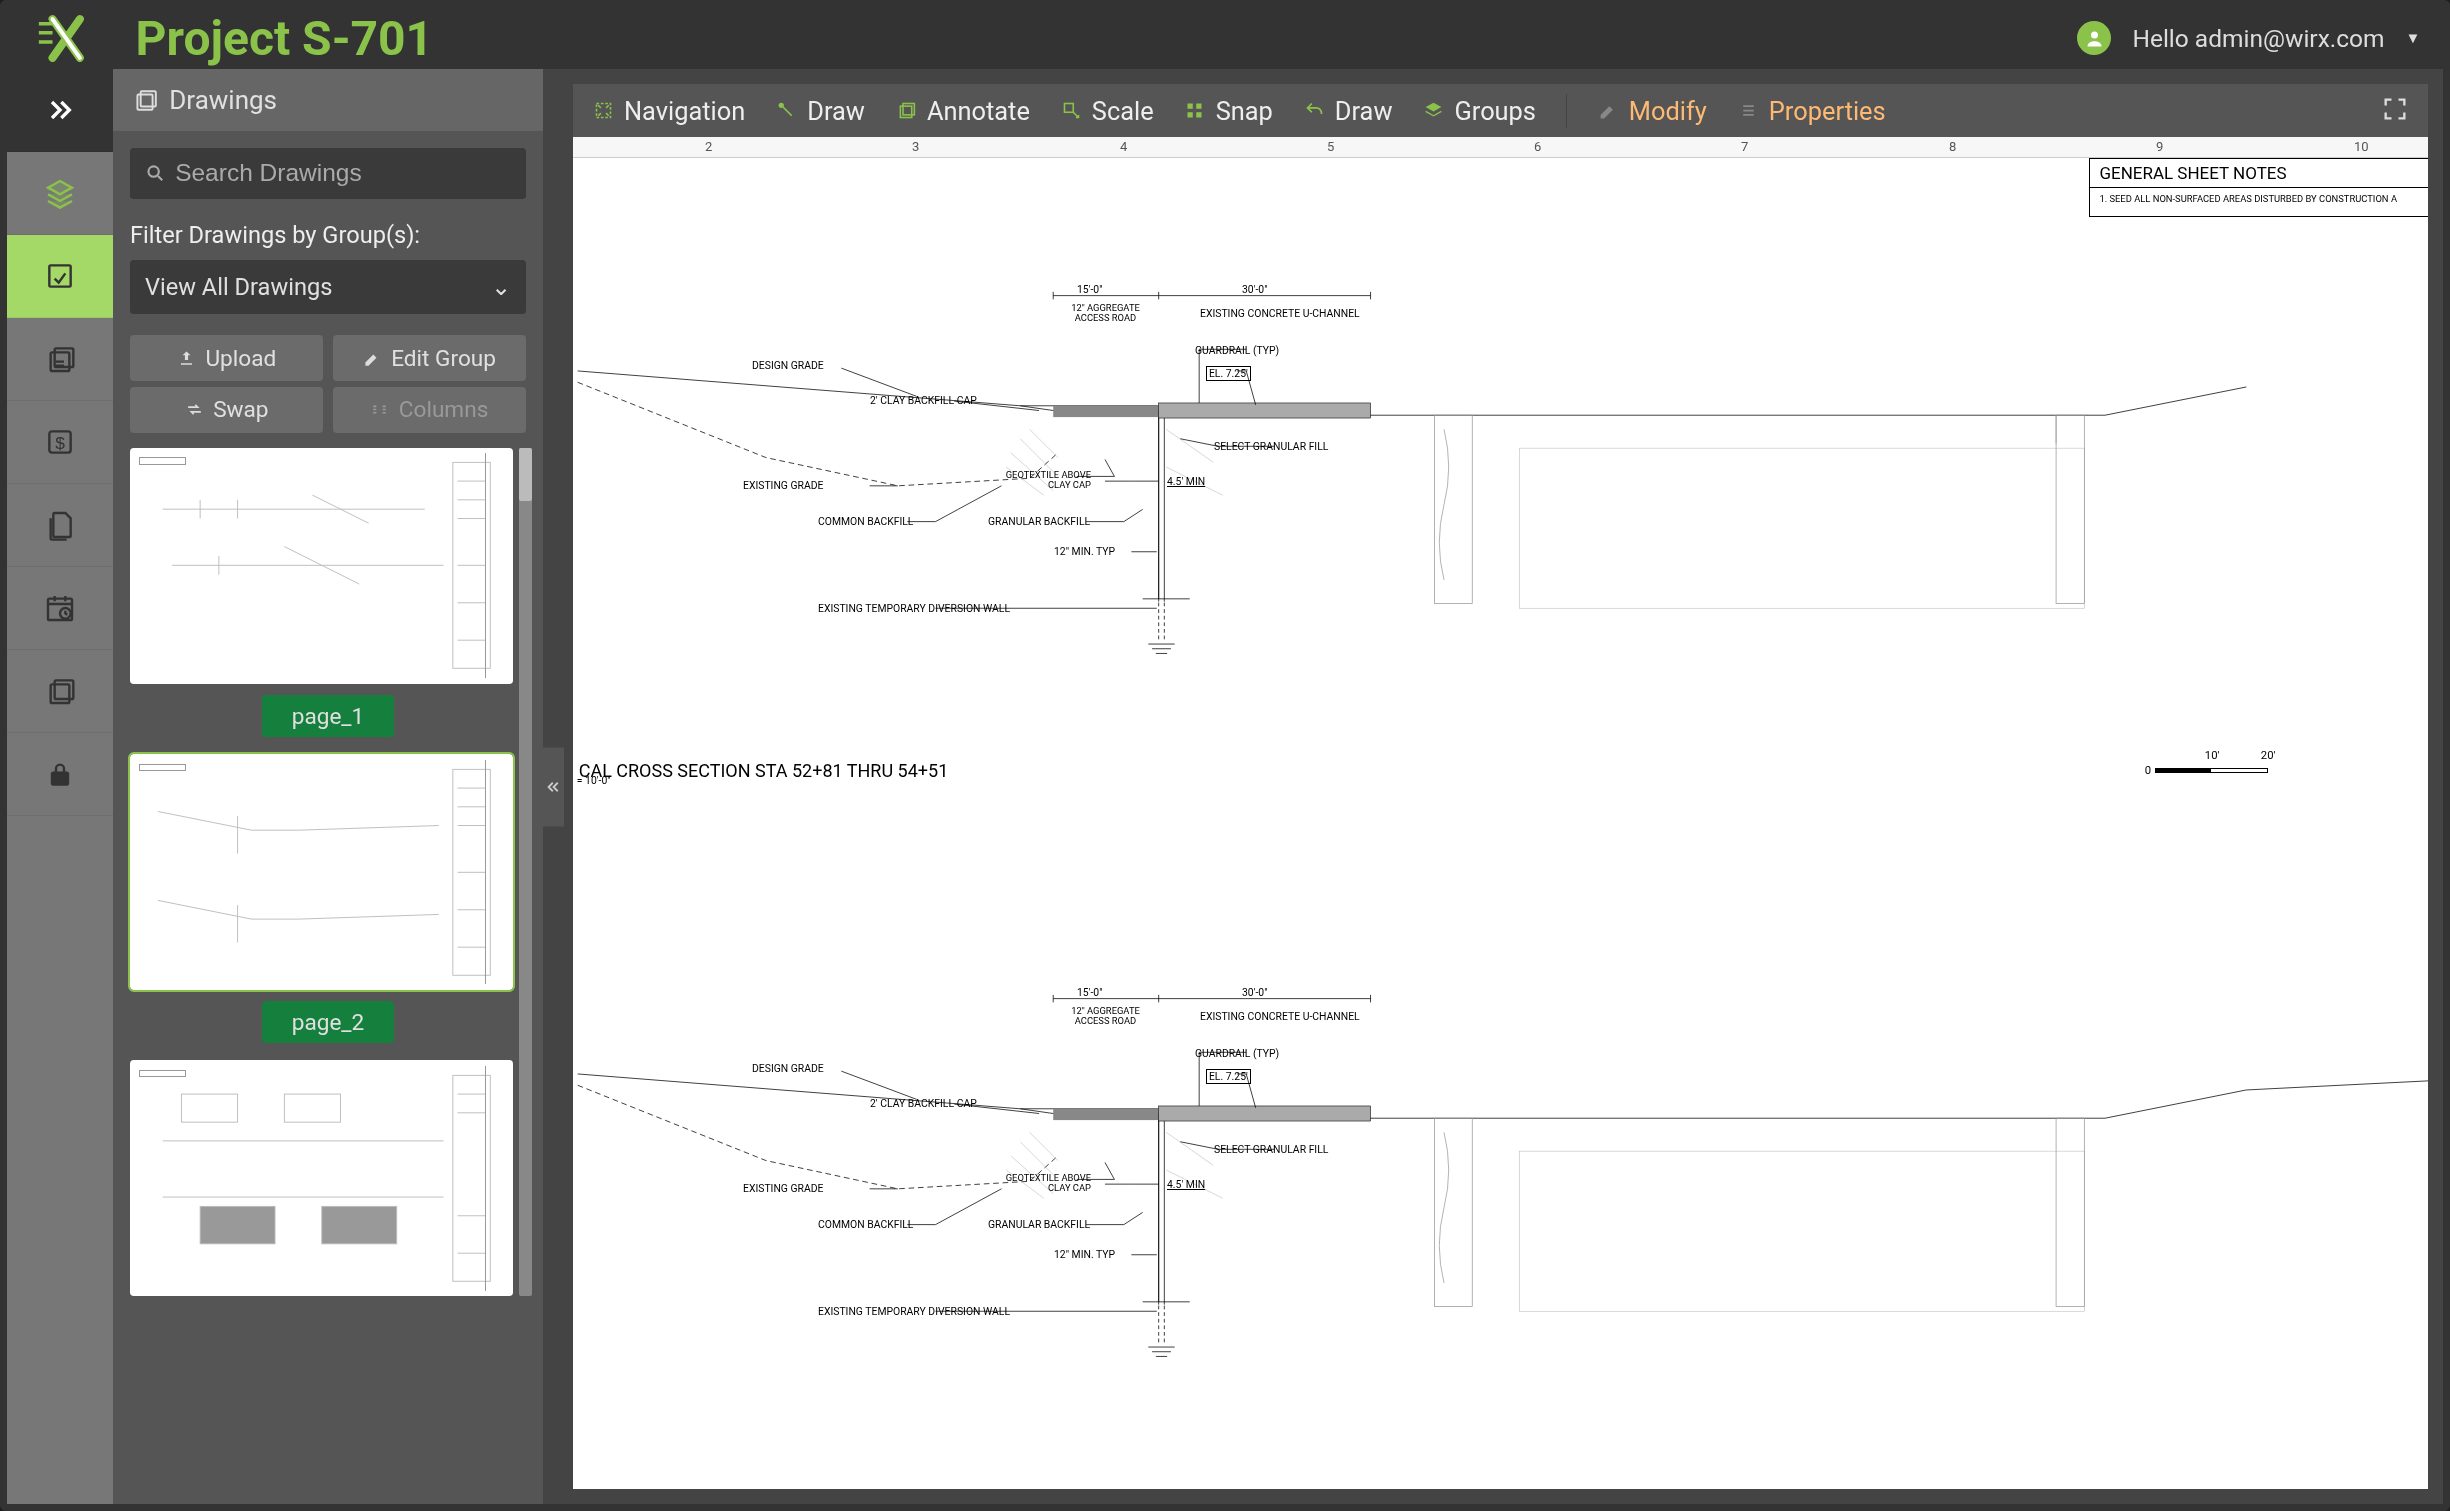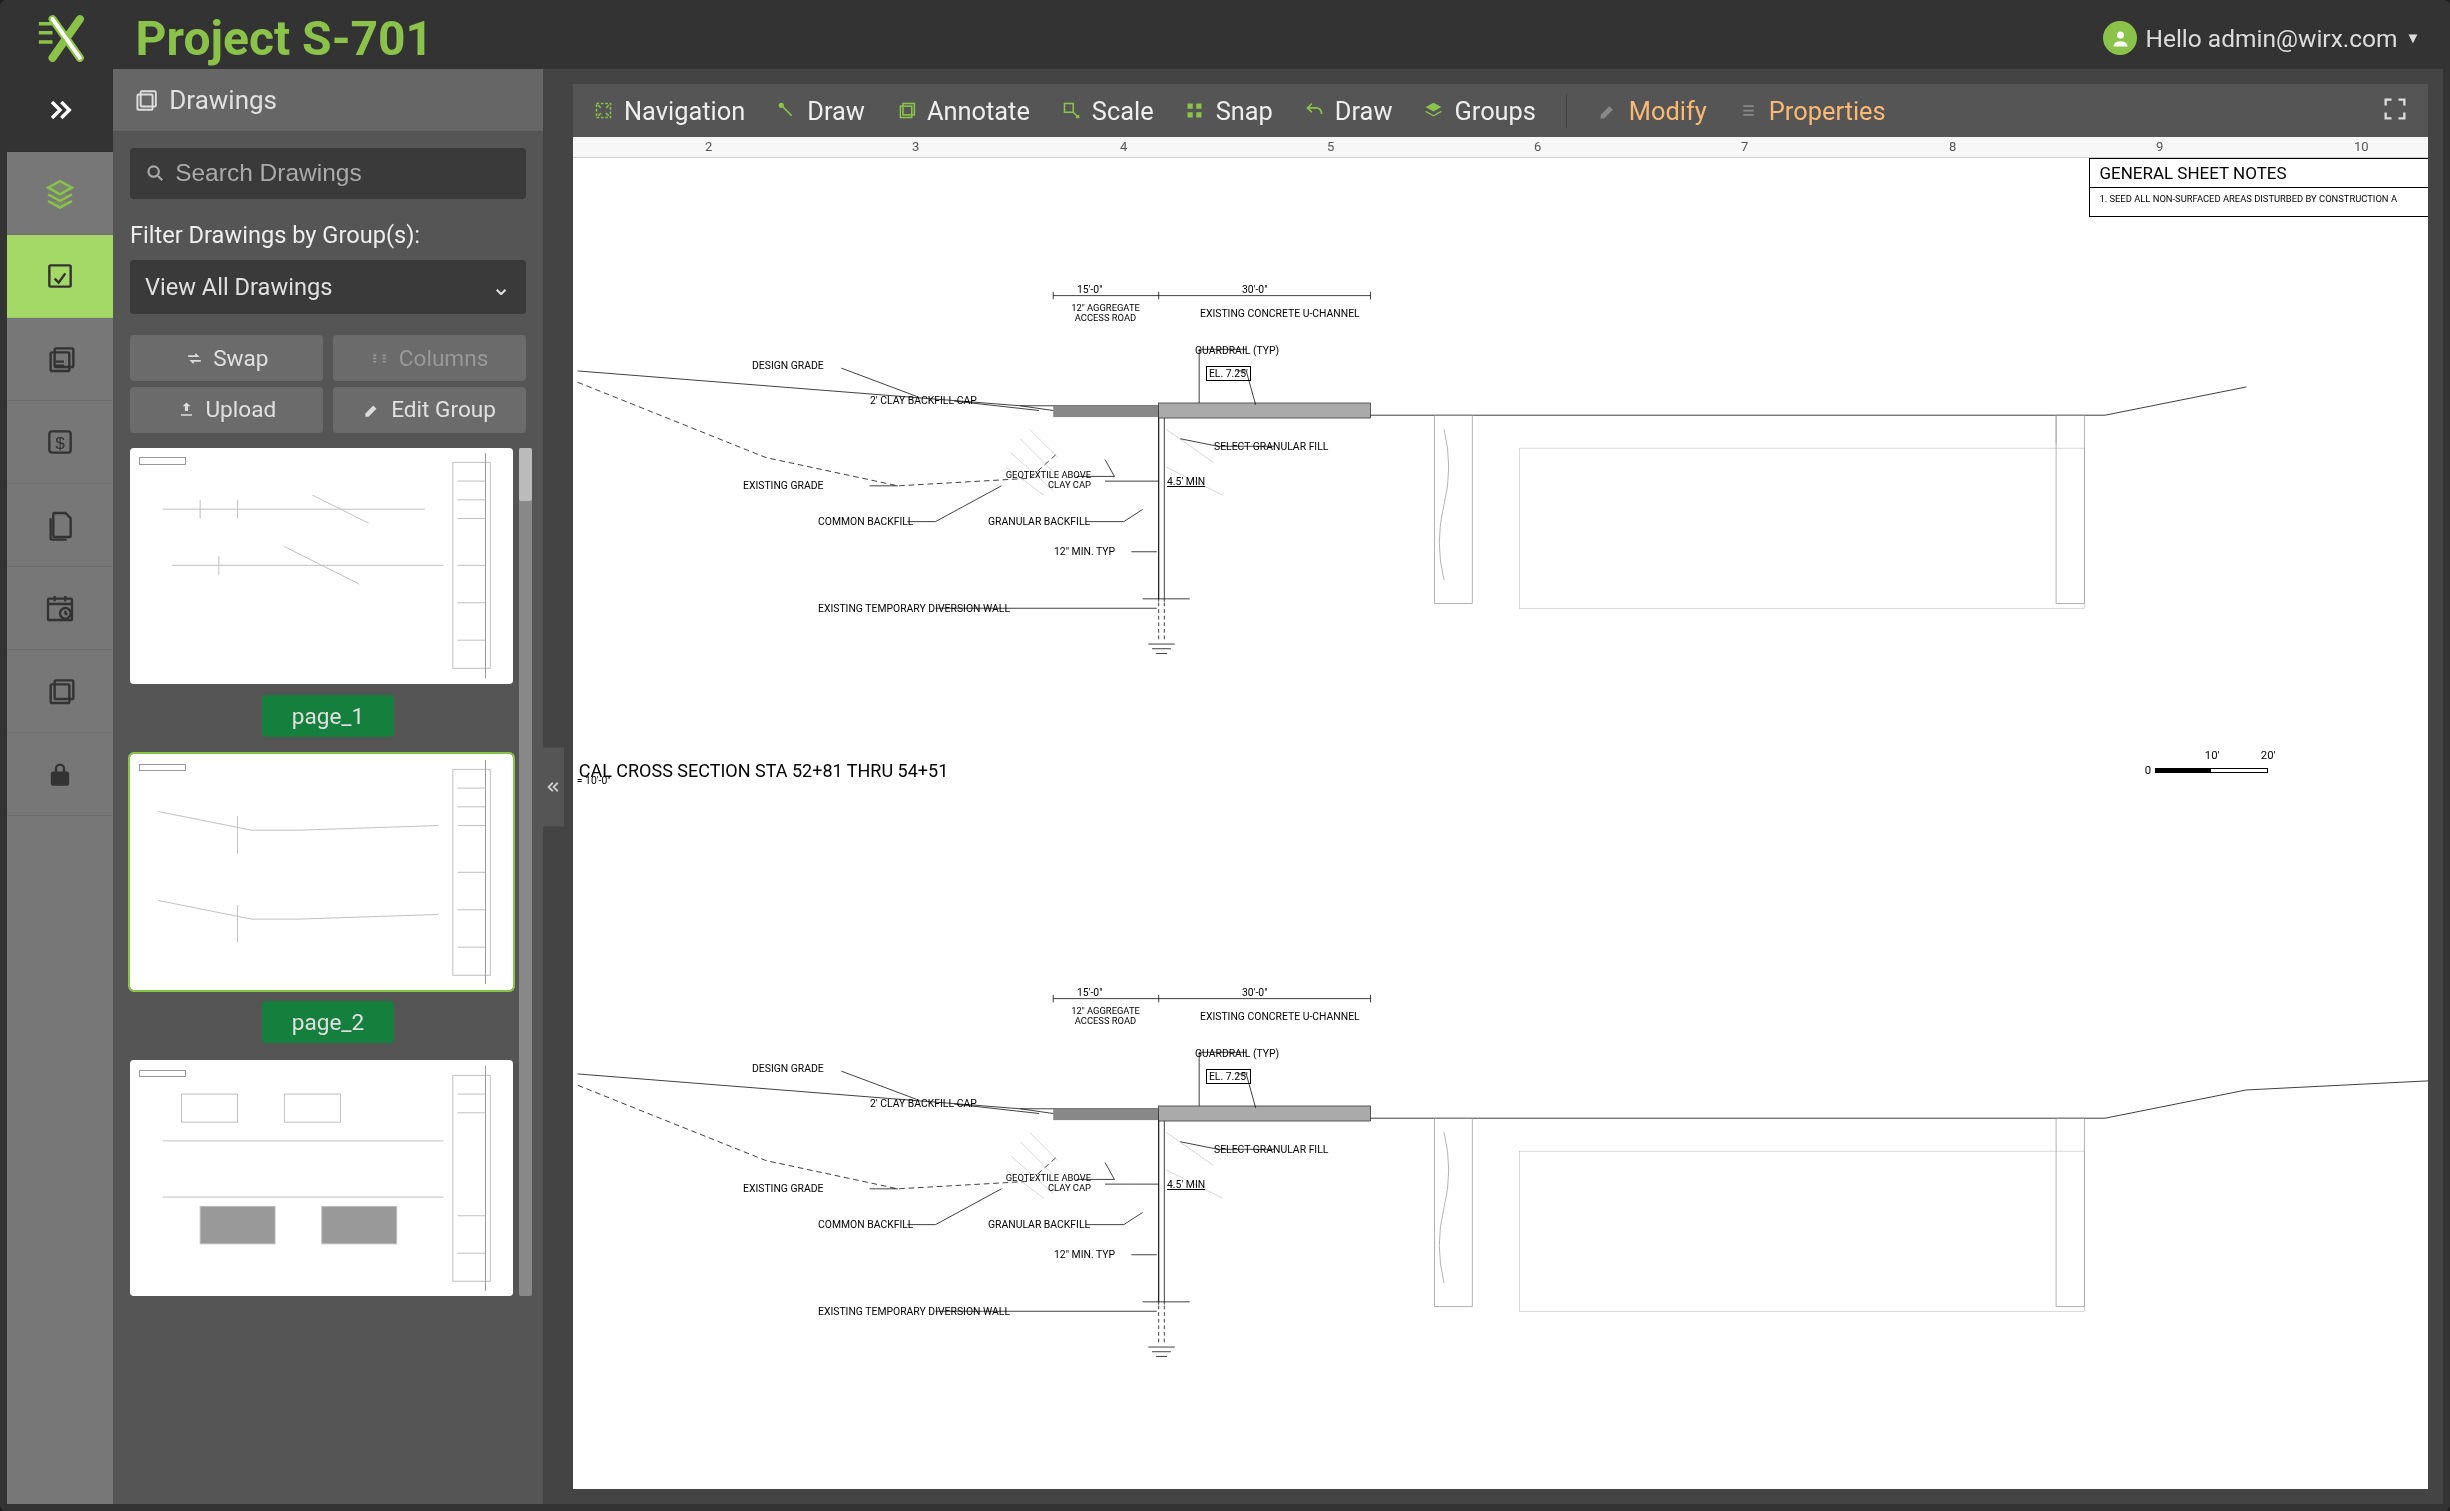--- a/index.html
+++ b/index.html
@@ -9,21 +9,21 @@
 .logo { height: 62px; background: #333; display: flex; align-items: center; justify-content: center; color: #8bc34a; font-weight: bold; font-size: 34px; }
 .logo svg { width: 57px; height: 57px; }
 .rail-item { height: 83px; display: flex; align-items: center; justify-content: center; cursor: pointer; border-bottom: 0.9px solid rgba(0,0,0,0.07); }
 .rail-item.dark { background: #333; color: #fff; }
 .rail-item.active { background: #a4d867; }
 .rail-item svg { width: 32px; height: 32px; }
 .rail-item.dark svg { stroke: #fff; }
 .main { flex: 1; display: flex; flex-direction: column; }
 .topbar { height: 62px; background: #333; display: flex; align-items: center; padding: 0 22.6px; justify-content: space-between; }
 .project-title { color: #8bc34a; font-size: 48px; font-weight: bold; }
-.user-area { display: flex; align-items: center; gap: 8px; font-size: 24.5px; color: #ddd; }
+.user-area { display: flex; align-items: center; gap: 21px; font-size: 24.5px; color: #ddd; }
 .user-avatar { width: 34px; height: 34px; background: #8bc34a; border-radius: 50%; display: flex; align-items: center; justify-content: center; }
 .workspace { flex: 1; display: flex; background: #444; position: relative; }
 .sidebar { width: 430px; background: #555; display: flex; flex-direction: column; }
 .sidebar-header { background: #666; height: 62px; display: flex; align-items: center; padding: 0 19px; font-size: 26px; gap: 11.3px; }
 .sidebar-body { padding: 17px; flex: 1; overflow-y: auto; }
 .search-box { background: #3a3a3a; border-radius: 3.8px; padding: 11.3px 15px; display: flex; align-items: center; gap: 9.4px; margin-bottom: 22.6px; }
 .search-box input { background: transparent; border: none; outline: none; color: #ccc; font-size: 24.5px; width: 100%; }
 .search-box input::placeholder { color: #aaa; }
 .filter-label { font-size: 23.6px; margin-bottom: 11.3px; color: #eee; }
 .filter-select { background: #3a3a3a; border-radius: 3.8px; padding: 13px 15px; display: flex; align-items: center; justify-content: space-between; font-size: 23.6px; margin-bottom: 21px; cursor: pointer; }
@@ -160,44 +160,44 @@
               </svg>
             <input type="text" placeholder="Search Drawings" style="">
           </div>
           <div class="filter-label">Filter Drawings by Group(s):</div>
           <div class="filter-select">
             <span>View All Drawings</span>
             <span>⌄</span>
           </div>
           <div class="btn-row">
             <div class="btn">
+              <svg width="19" height="19" viewBox="0 0 24 24" fill="#ddd">
+                  <path d="M12 3l5 5h-3v6h-4V8H7l5-5zM5 18h14v2H5z"></path>
+                </svg>
+              <span>Upload</span>
+            </div>
+            <div class="btn">
+              <svg width="19" height="19" viewBox="0 0 24 24" fill="#ddd">
+                  <path d="M3 17l10-10 4 4L7 21H3v-4z"></path>
+                </svg>
+              <span>Edit Group</span>
+            </div>
+          </div>
+          <div class="btn-row">
+            <div class="btn">
               <svg width="19" height="19" viewBox="0 0 24 24" fill="none" stroke="#ddd" stroke-width="2">
                   <path d="M4 9h12l-3-3M20 15H8l3 3"></path>
                 </svg>
               <span>Swap</span>
             </div>
             <div class="btn disabled">
               <svg width="19" height="19" viewBox="0 0 24 24" fill="none" stroke="#999" stroke-width="2">
                   <path d="M4 8h4M4 12h4M4 16h4M20 8h-4M20 12h-4M20 16h-4"></path>
                 </svg>
               <span>Columns</span>
-            </div>
-          </div>
-          <div class="btn-row">
-            <div class="btn">
-              <svg width="19" height="19" viewBox="0 0 24 24" fill="#ddd">
-                  <path d="M12 3l5 5h-3v6h-4V8H7l5-5zM5 18h14v2H5z"></path>
-                </svg>
-              <span>Upload</span>
-            </div>
-            <div class="btn">
-              <svg width="19" height="19" viewBox="0 0 24 24" fill="#ddd">
-                  <path d="M3 17l10-10 4 4L7 21H3v-4z"></path>
-                </svg>
-              <span>Edit Group</span>
             </div>
           </div>
 
           <div class="thumb-area">
             <div class="thumb-scroll">
                 <div class="thumb-scroll-handle"></div>
               </div>
             <div class="thumb">
               <div class="thumb-content">
                 <div class="thumb-strip"></div>

